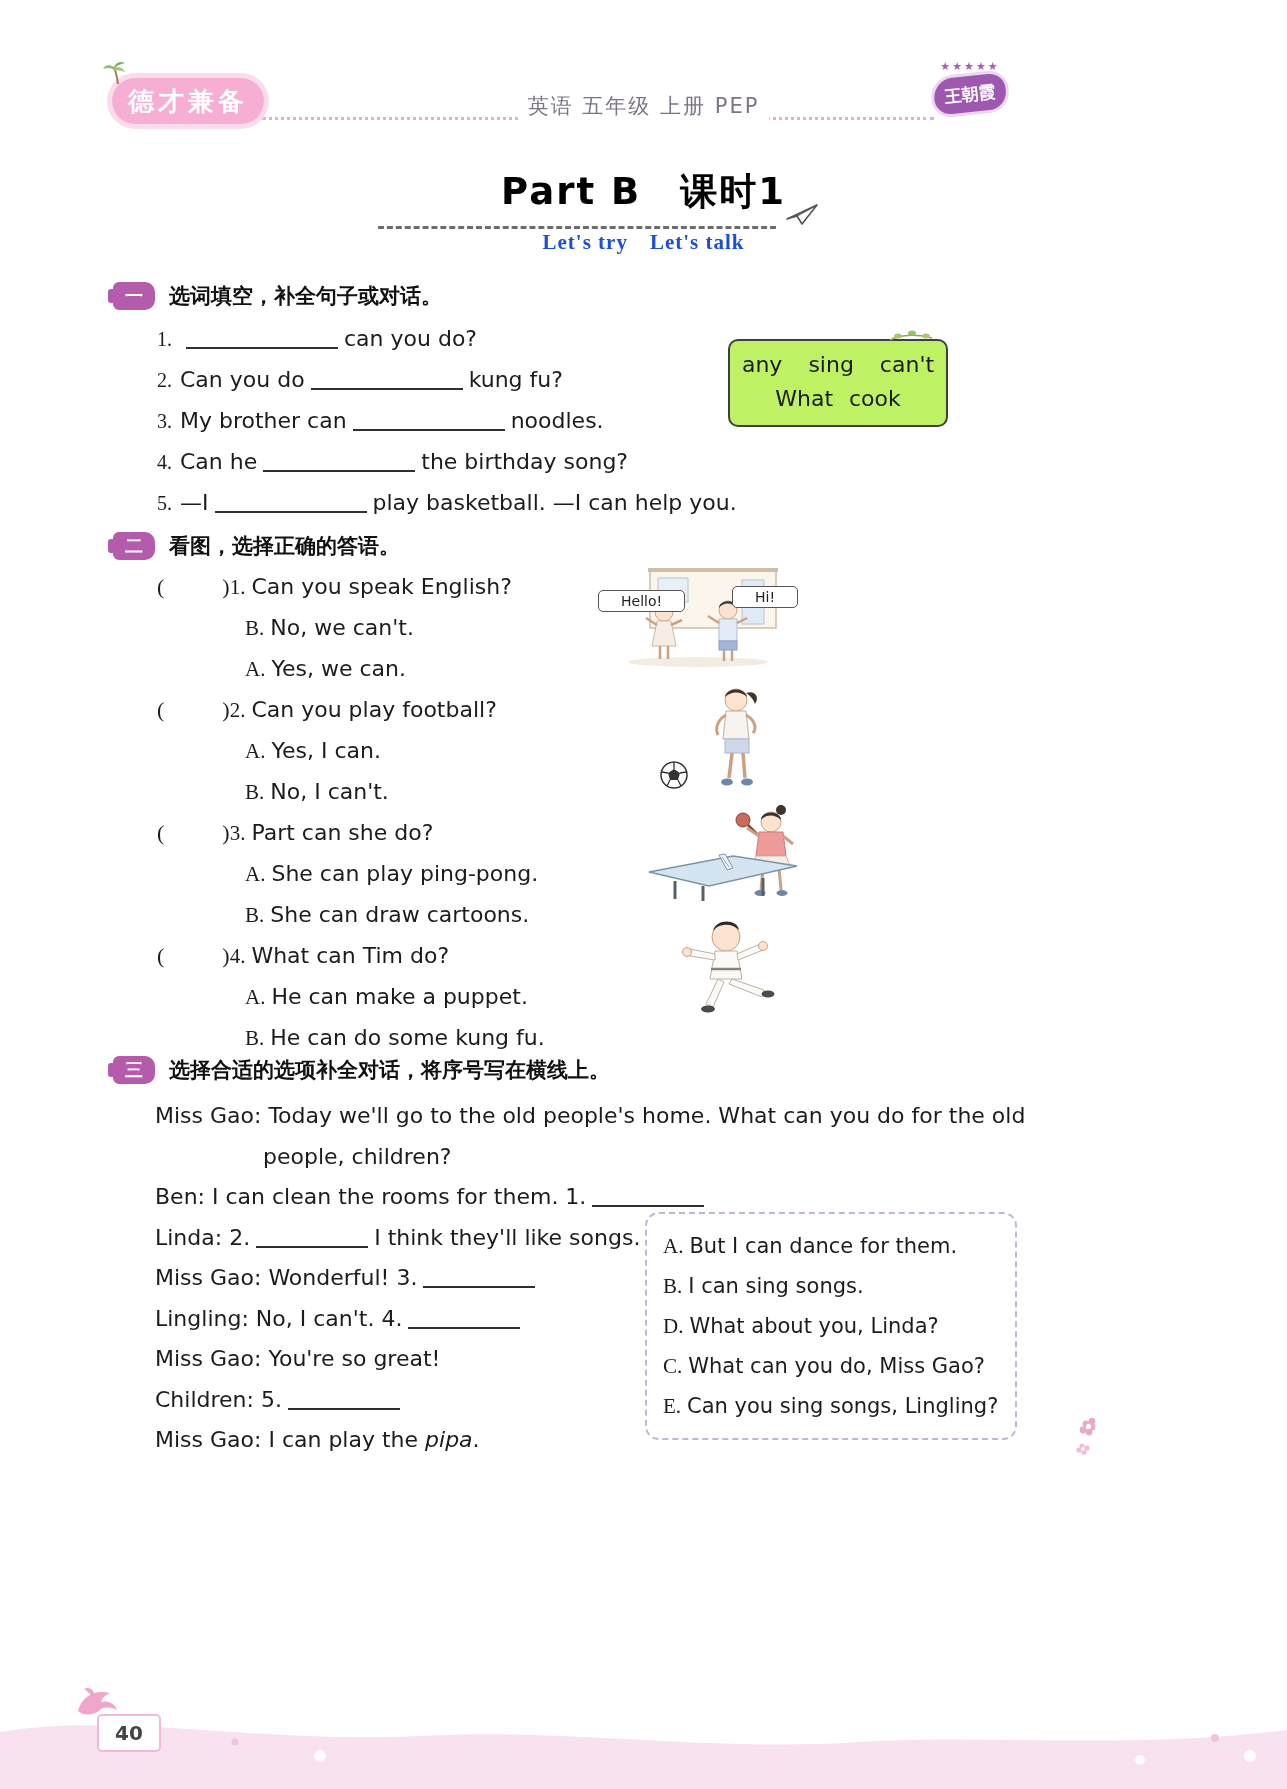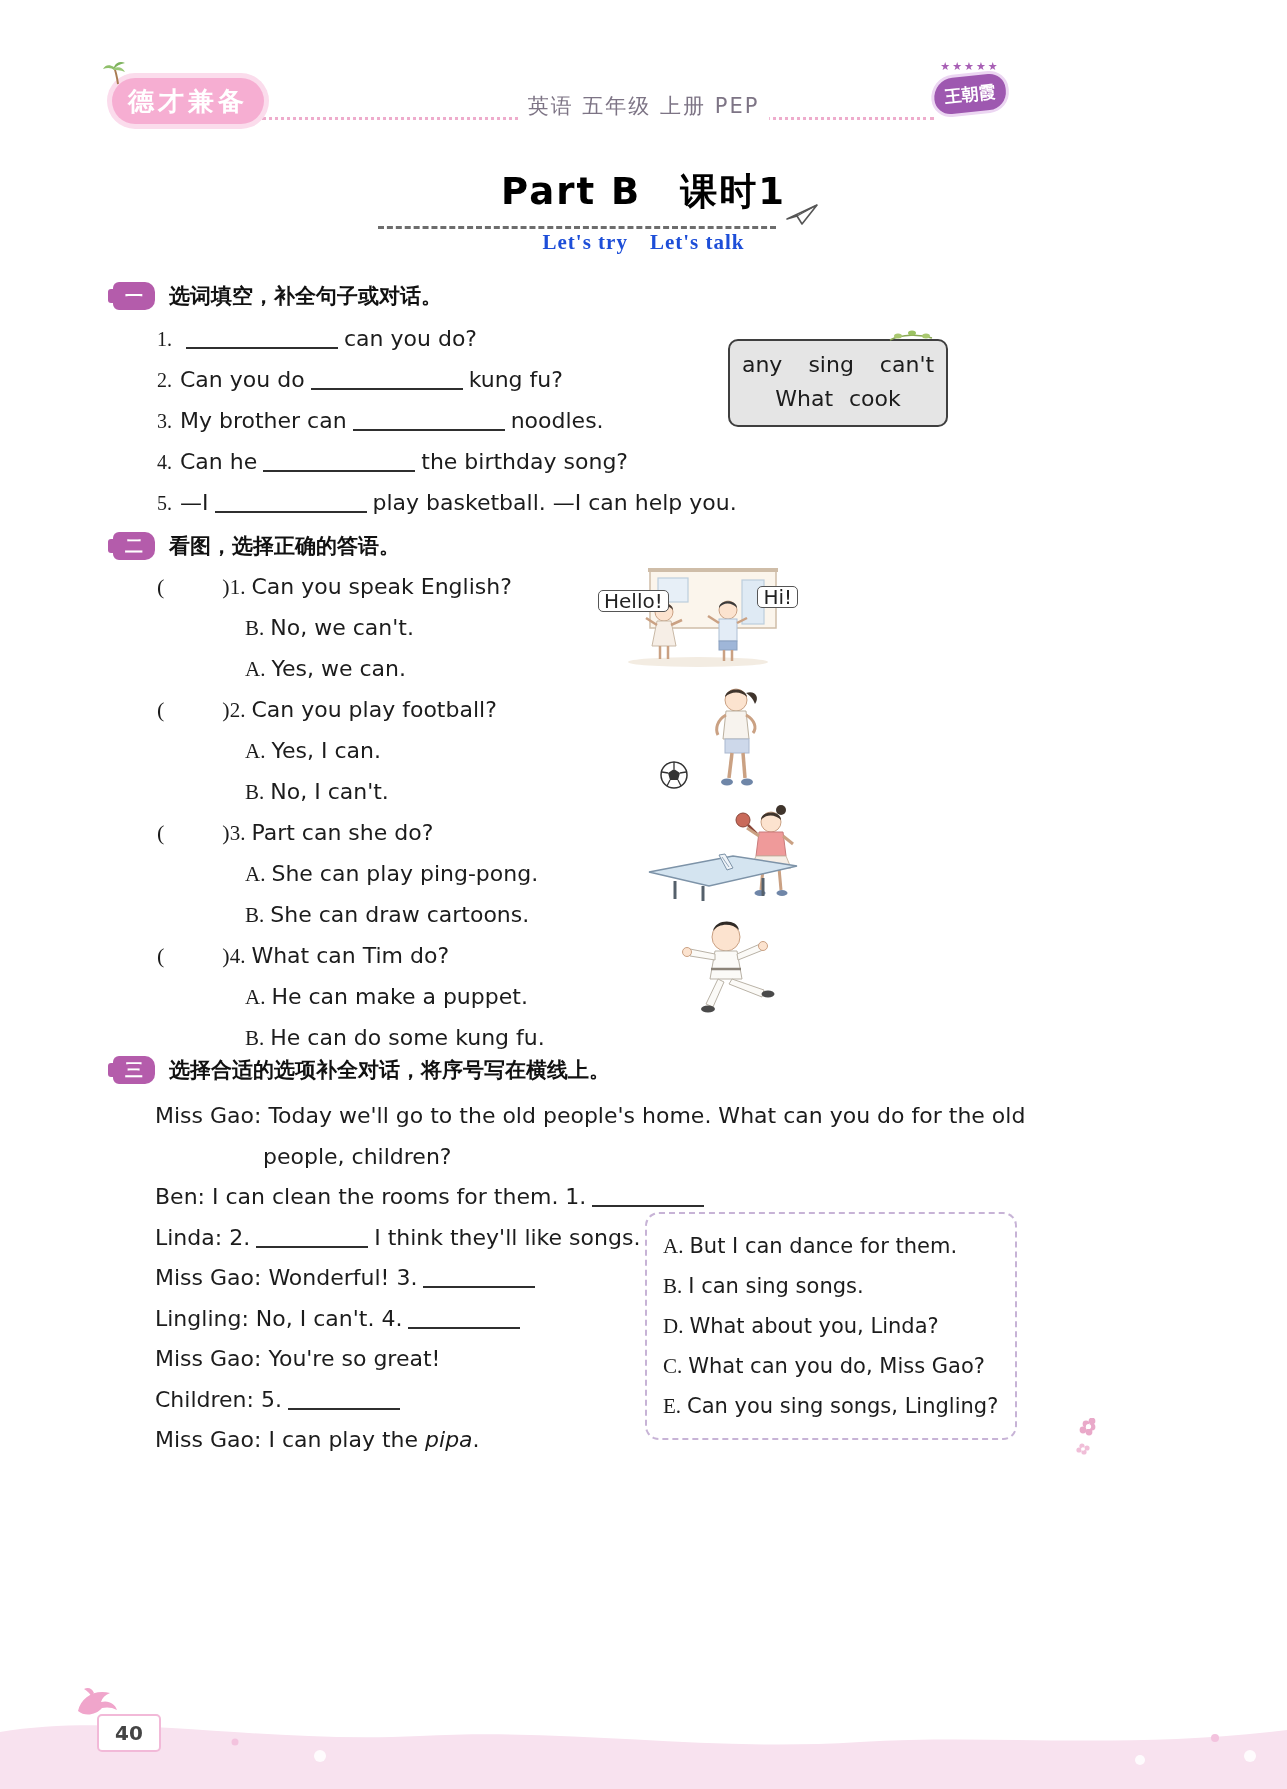--- a/index.html
+++ b/index.html
@@ -57,38 +57,38 @@
   .w112 { width:112px; }
 
   
   .fill-items { margin:16px 0 0 44px; }
   .fill-item { font-size:22px; line-height:25px; margin-bottom:15px; }
   .fill-item .num { font-size:20px; margin-right:8px; }
 
   .word-box {
     position:absolute; left:728px; top:339px; width:204px;
     border:2px solid #3f3f3f; border-radius:10px; padding:10px 6px 12px;
-    background:#e5e5e5; text-align:center;
+    background:#bef264; text-align:center;
   }
   .wb-row { display:flex; justify-content:center; gap:26px; font-size:22px; line-height:28px; }
   .wb-row + .wb-row { margin-top:6px; gap:16px; }
   .vine { position:absolute; top:-13px; right:12px; }
 
   
   .questions { margin:14px 0 0 44px; }
   .qline { font-size:22px; line-height:25px; margin-bottom:15px; white-space:nowrap; }
   .opt { margin-left:88px; }
   .paren-gap { display:inline-block; width:58px; }
   .qnum { margin-right:6px; font-size:21px; }
   .optlabel { margin-right:6px; font-size:21px; }
 
   .illus { position:absolute; }
   .bubble {
     position:absolute; border:1.5px solid #555; border-radius:5px; background:#fff;
-    padding:0 5px; font-size:20px; line-height:20px; color:#222;
+    padding:0 22px; font-size:14px; line-height:20px; color:#222;
   }
 
   
   .dialog { margin:12px 0 0 42px; width:905px; }
   .dline { font-size:22px; line-height:40.5px; padding-left:108px; text-indent:-108px; }
   .dline i { font-style:italic; }
 
   .opt-box {
     position:absolute; left:645px; top:1212px; width:372px; box-sizing:border-box;
     padding:12px 16px; border:2px dashed #c7b3d6; border-radius:14px; background:#fff;

